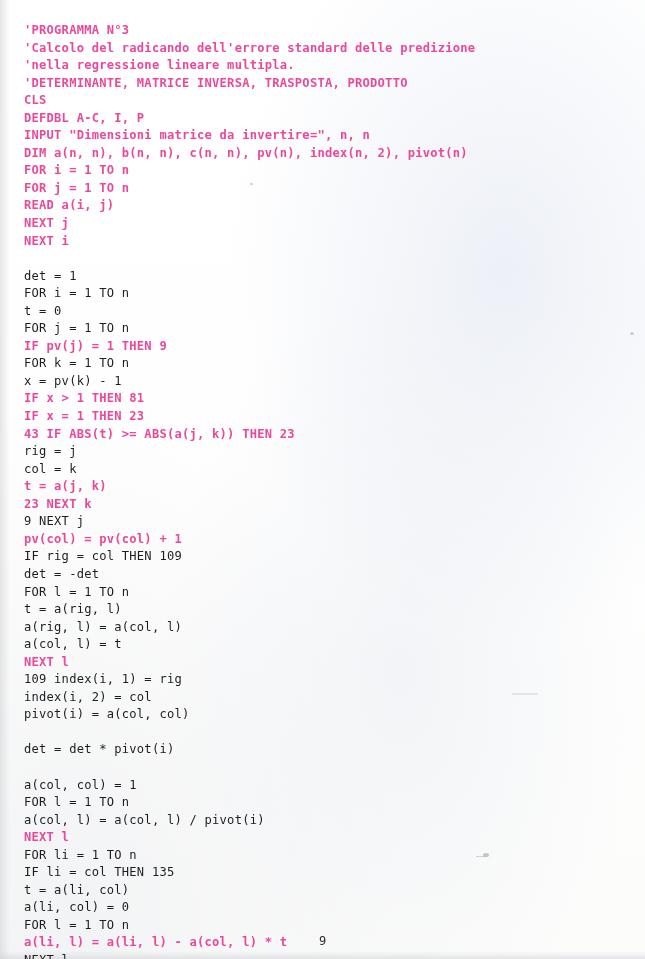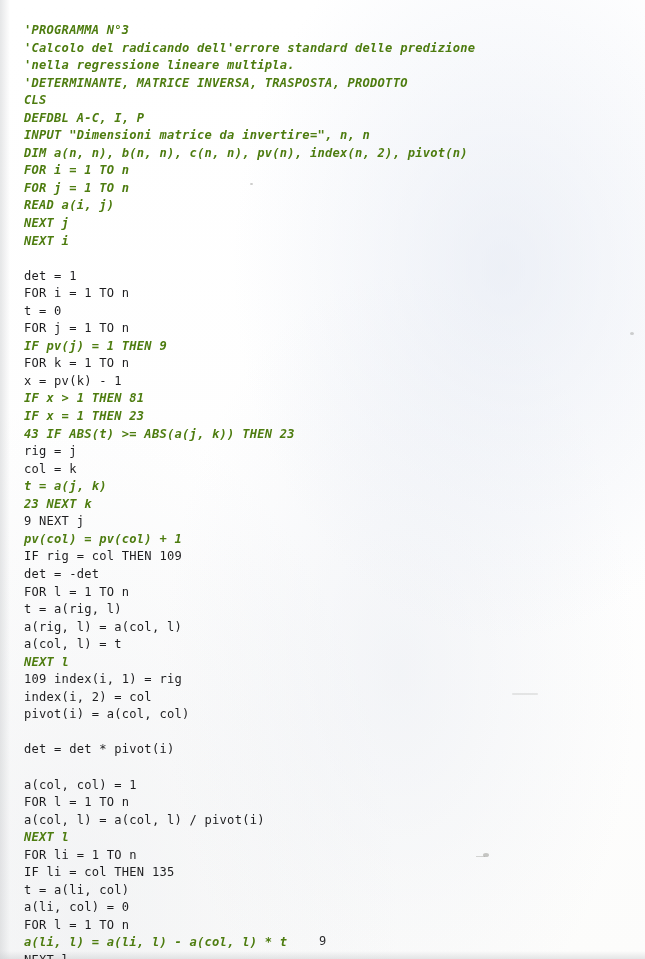--- a/index.html
+++ b/index.html
@@ -37,22 +37,21 @@
   }
   .listing .ln {
     display: block;
     height: 17.55px;
   }
   .listing .blank {
     color: transparent;
   }
   .bold {
     font-weight: bold;
-    color: #4d7c0f;
-    font-style: italic;
+    color: #ec4899;
   }
   .page-number {
     position: absolute;
     left: 0;
     right: 0;
     top: 934px;
     text-align: center;
     font-size: 12px;
     color: #2a2a2c;
     font-family: "DejaVu Sans Mono", monospace;

